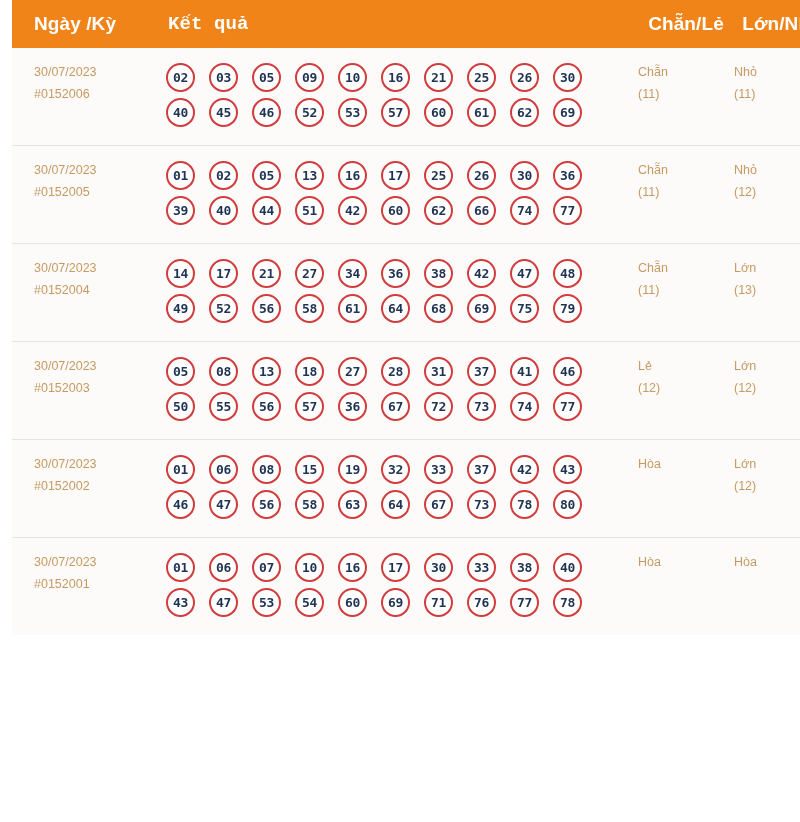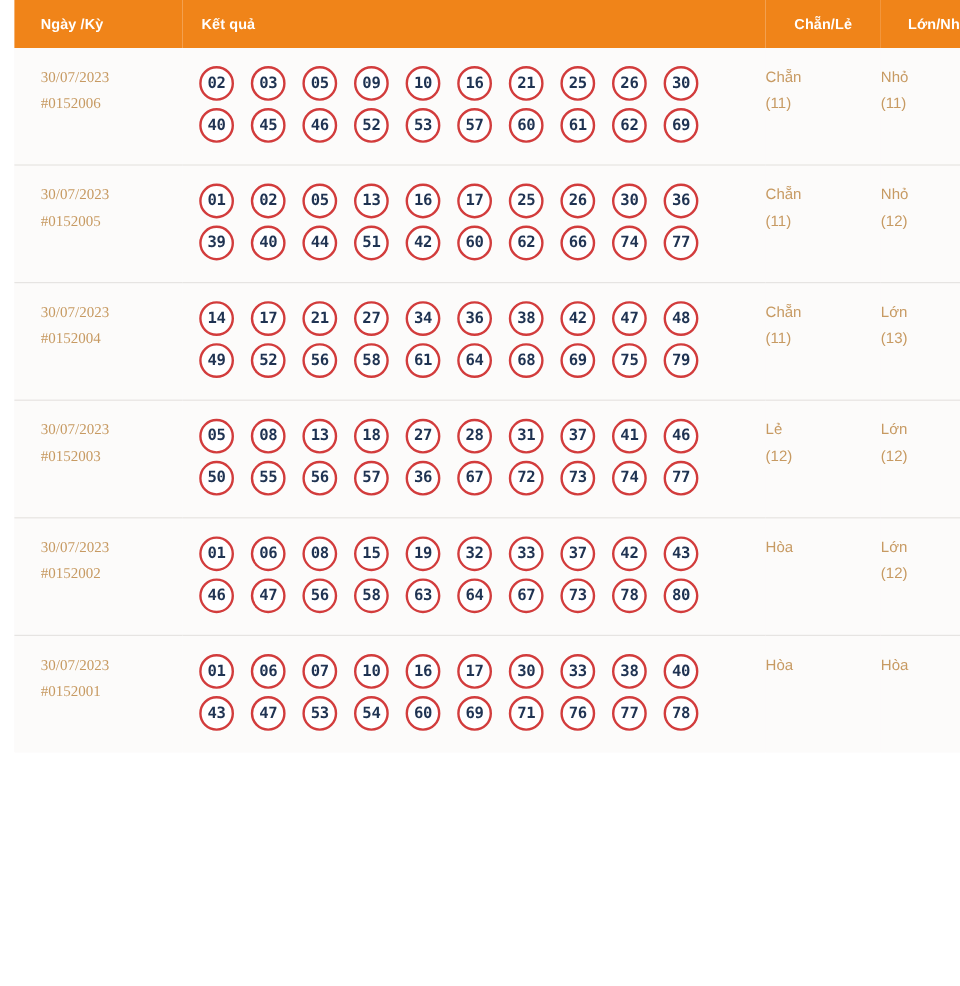--- a/index.html
+++ b/index.html
@@ -31,29 +31,29 @@
     table-layout: fixed;
     background: #fcfcfc;
   }
 
   
   thead tr {
     background: #f08419;
   }
   thead th {
     color: #ffffff;
-    font-size: 12px;
+    font-size: 19px;
     font-weight: bold;
     text-align: left;
     padding: 13px 0 13px 0;
     letter-spacing: 0.1px;
     white-space: nowrap;
   }
   th.col-date   { width: 118px; padding-left: 22px; }
-  th.col-result { width: 470px; padding-left: 16px; }
+  th.col-result { width: 470px; padding-left: 16px; font-family: Liberation Mono, monospace; }
   th.col-oddeven{ width: 96px;  text-align: center; }
   th.col-bigsml { width: 96px;  text-align: center; }
 
   
   tbody tr.data-row {
     background: #fcfbfa;
     border-bottom: 1px solid #e6e4e2;
   }
   tbody tr.data-row:last-child { border-bottom: none; }
 
@@ -61,21 +61,20 @@
     vertical-align: top;
     padding: 0;
   }
 
   .date-cell {
     padding: 14px 0 14px 22px;
     color: #c79a62;
     font-size: 12.5px;
     line-height: 1.75;
     white-space: nowrap;
-    font-family: Liberation Serif, serif;
   }
   .date-cell .date-line  { display: block; }
   .date-cell .draw-line  { display: block; }
 
   .result-cell {
     padding: 10px 0 12px 14px;
   }
 
   .ball-row {
     display: flex;

